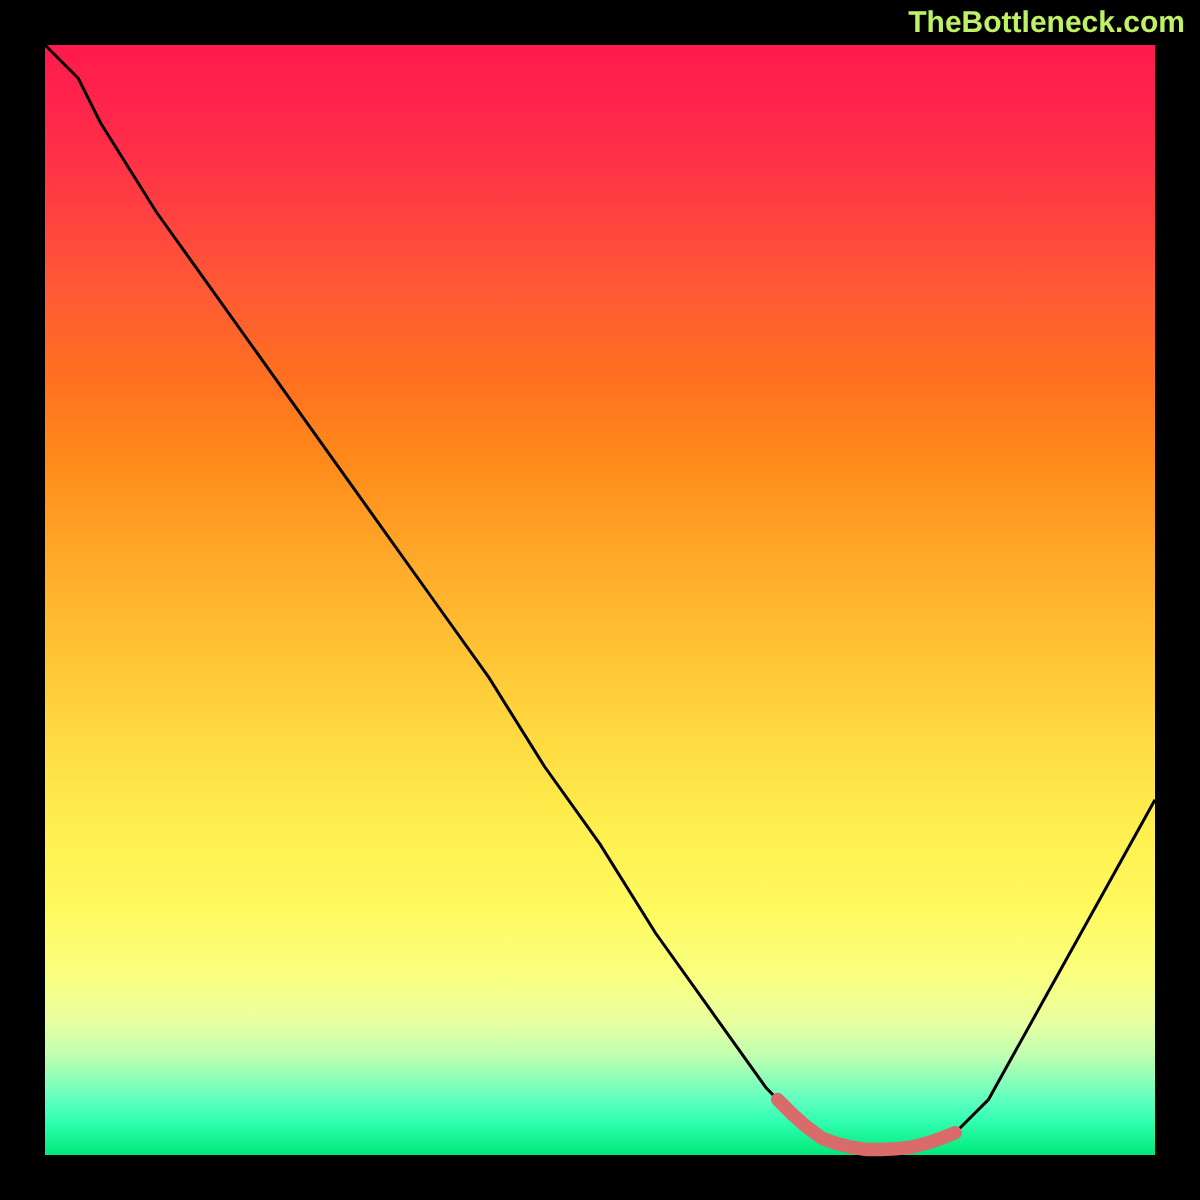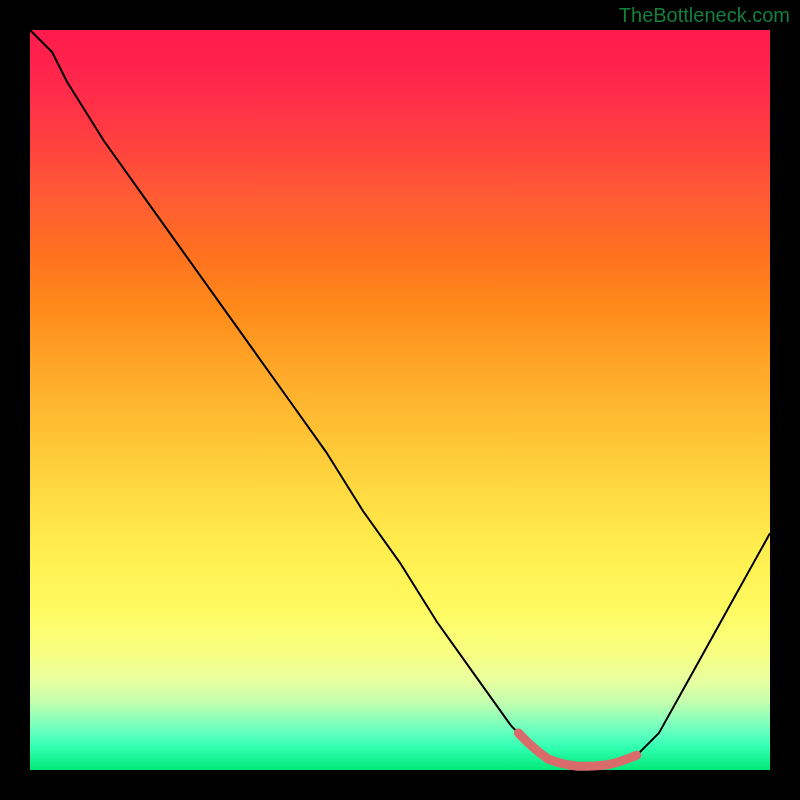--- a/index.html
+++ b/index.html
@@ -8,23 +8,23 @@
     width: 800px;
     height: 800px;
     background: #000;
     position: relative;
     font-family: Arial, sans-serif;
   }
   .watermark {
     position: absolute;
     top: 4px;
     right: 10px;
-    color: #15803d;
+    color: #bef264;
     font-size: 20px;
-    font-weight: 400;
+    font-weight: 700;
     z-index: 10;
   }
   .plot-area {
     position: absolute;
     top: 30px;
     left: 30px;
     width: 740px;
     height: 740px;
     background: linear-gradient(to bottom,
       #ff1a4d 0%,

